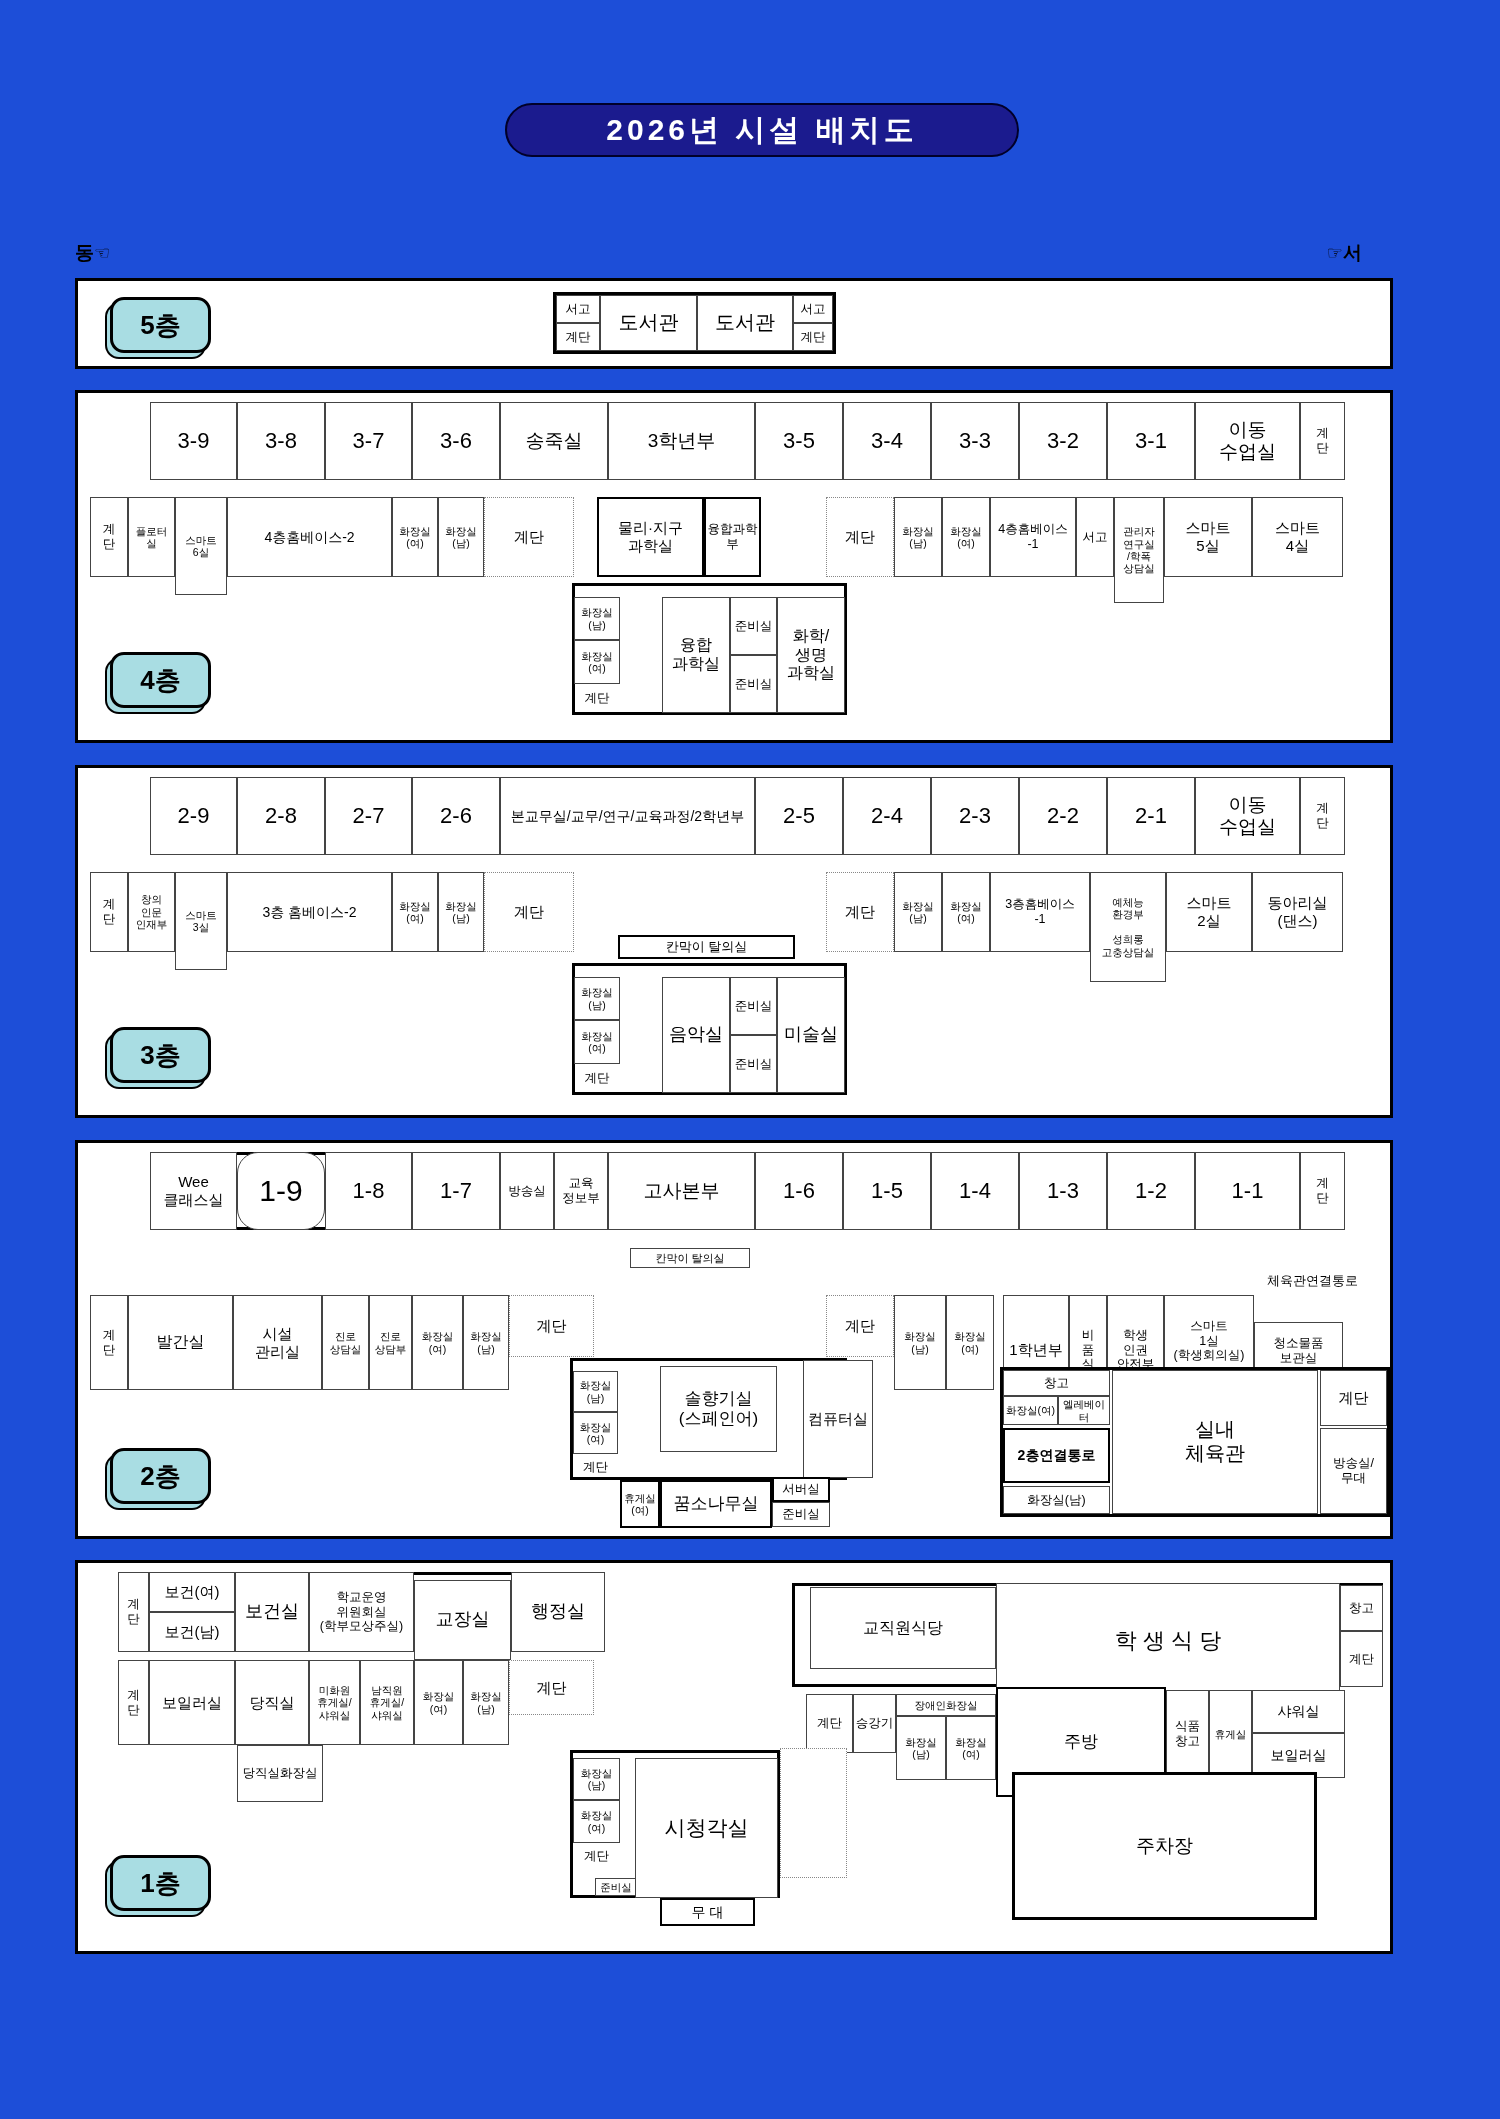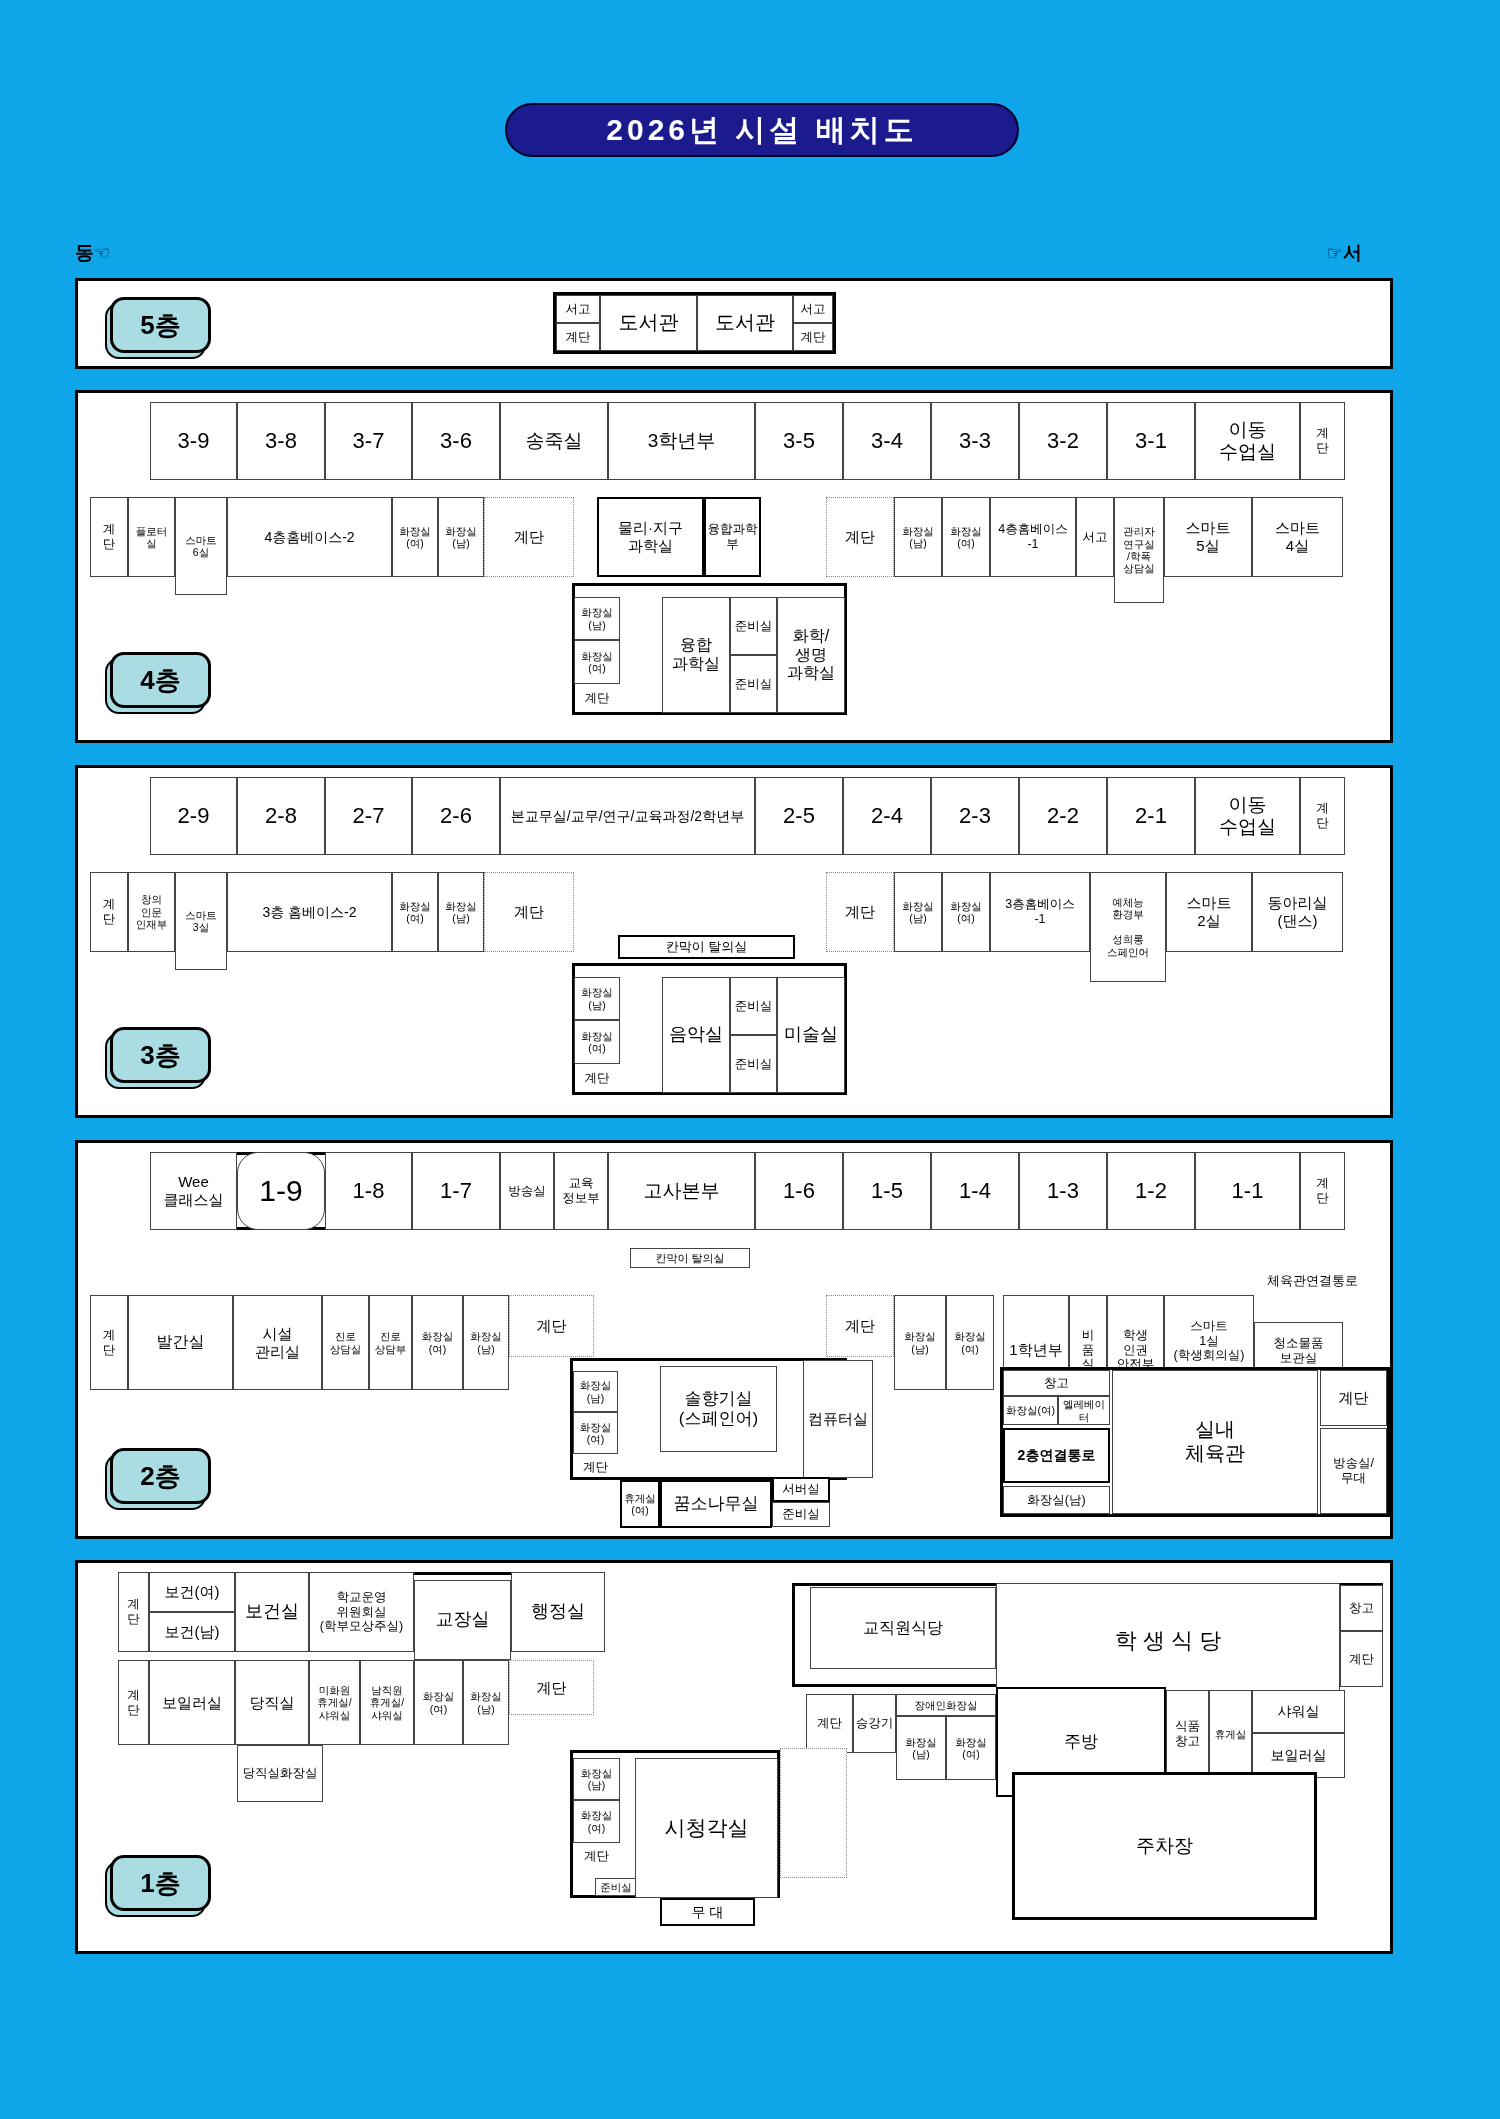--- a/index.html
+++ b/index.html
@@ -1,17 +1,17 @@
 <!DOCTYPE html>
 <html><head>
 <meta charset="utf-8">
 <style>
   html,body{margin:0;padding:0;background:#fff;}
   body{font-family:"Liberation Sans","DejaVu Sans",sans-serif;}
-  .page{position:relative;width:1500px;height:2119px;background:#0ea5e9;overflow:hidden;}
+  .page{position:relative;width:1500px;height:2119px;background:#1d4ed8;overflow:hidden;}
   .title-pill{position:absolute;left:505px;top:103px;width:510px;height:50px;background:#1b1b8e;border:2px solid #00002a;border-radius:27px;color:#fff;font-size:30px;font-weight:bold;letter-spacing:4px;display:flex;align-items:center;justify-content:center;}
   .compass{position:absolute;top:240px;font-size:19px;font-weight:bold;color:#000;}
   .compass .hand{font-weight:normal;font-size:18px;}
   .compass-east{left:75px;}
   .compass-west{right:138px;}
   .floor-frame{position:absolute;border:3px solid #000;background:#fff;}
   #frame-f5{left:75px;top:278px;width:1312px;height:85px;}
   #frame-f4{left:75px;top:390px;width:1312px;height:347px;}
   #frame-f3{left:75px;top:765px;width:1312px;height:347px;}
   #frame-f2{left:75px;top:1140px;width:1312px;height:393px;}
@@ -148,21 +148,21 @@
       <div class="room tiny" style="left: 894px; top: 872px; width: 48px; height: 80px;">화장실
 (남)</div>
       <div class="room tiny" style="left: 942px; top: 872px; width: 48px; height: 80px;">화장실
 (여)</div>
       <div class="room small" style="left: 990px; top: 872px; width: 100px; height: 80px;">3층홈베이스
 -1</div>
       <div class="room tiny" style="left: 1090px; top: 872px; width: 76px; height: 110px;">예체능
 환경부
 
 성희롱
-스페인어</div>
+고충상담실</div>
       <div class="room" style="left: 1166px; top: 872px; width: 86px; height: 80px; font-size: 15px;">스마트
 2실</div>
       <div class="room" style="left: 1252px; top: 872px; width: 91px; height: 80px; font-size: 15px;">동아리실
 (댄스)</div>
       <div class="room thin2" style="left: 618px; top: 935px; width: 177px; height: 24px; font-size: 13px;">칸막이 탈의실</div>
       <div class="room thick" style="left: 572px; top: 963px; width: 275px; height: 132px;"></div>
       <div class="room tiny" style="left: 574px; top: 977px; width: 46px; height: 43px;">화장실
 (남)</div>
       <div class="room tiny" style="left: 574px; top: 1020px; width: 46px; height: 44px;">화장실
 (여)</div>

